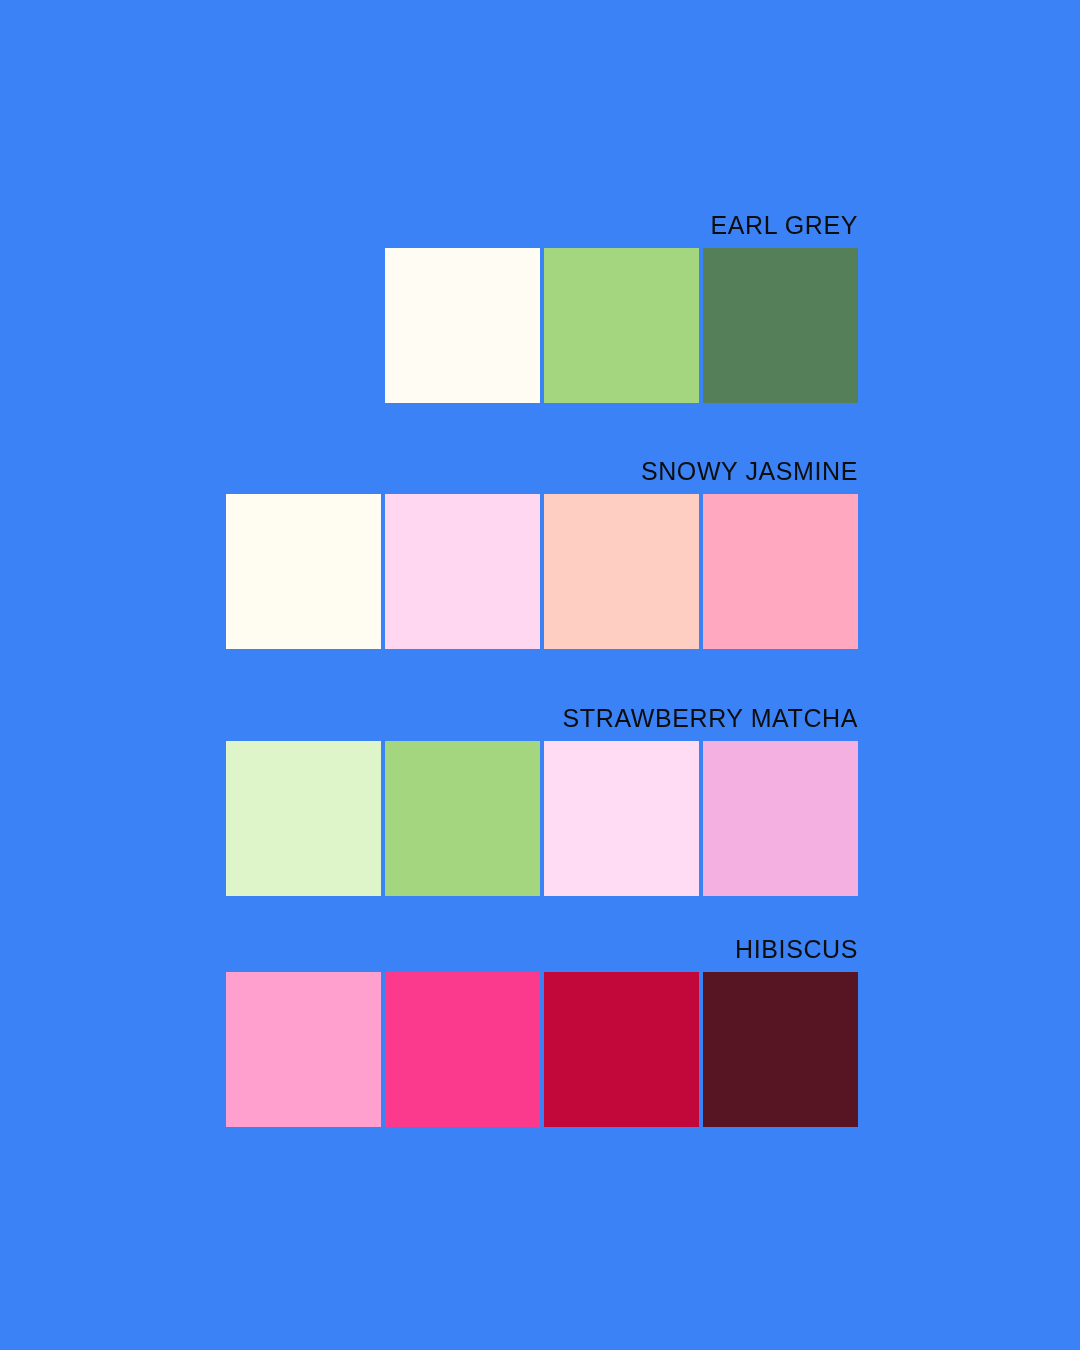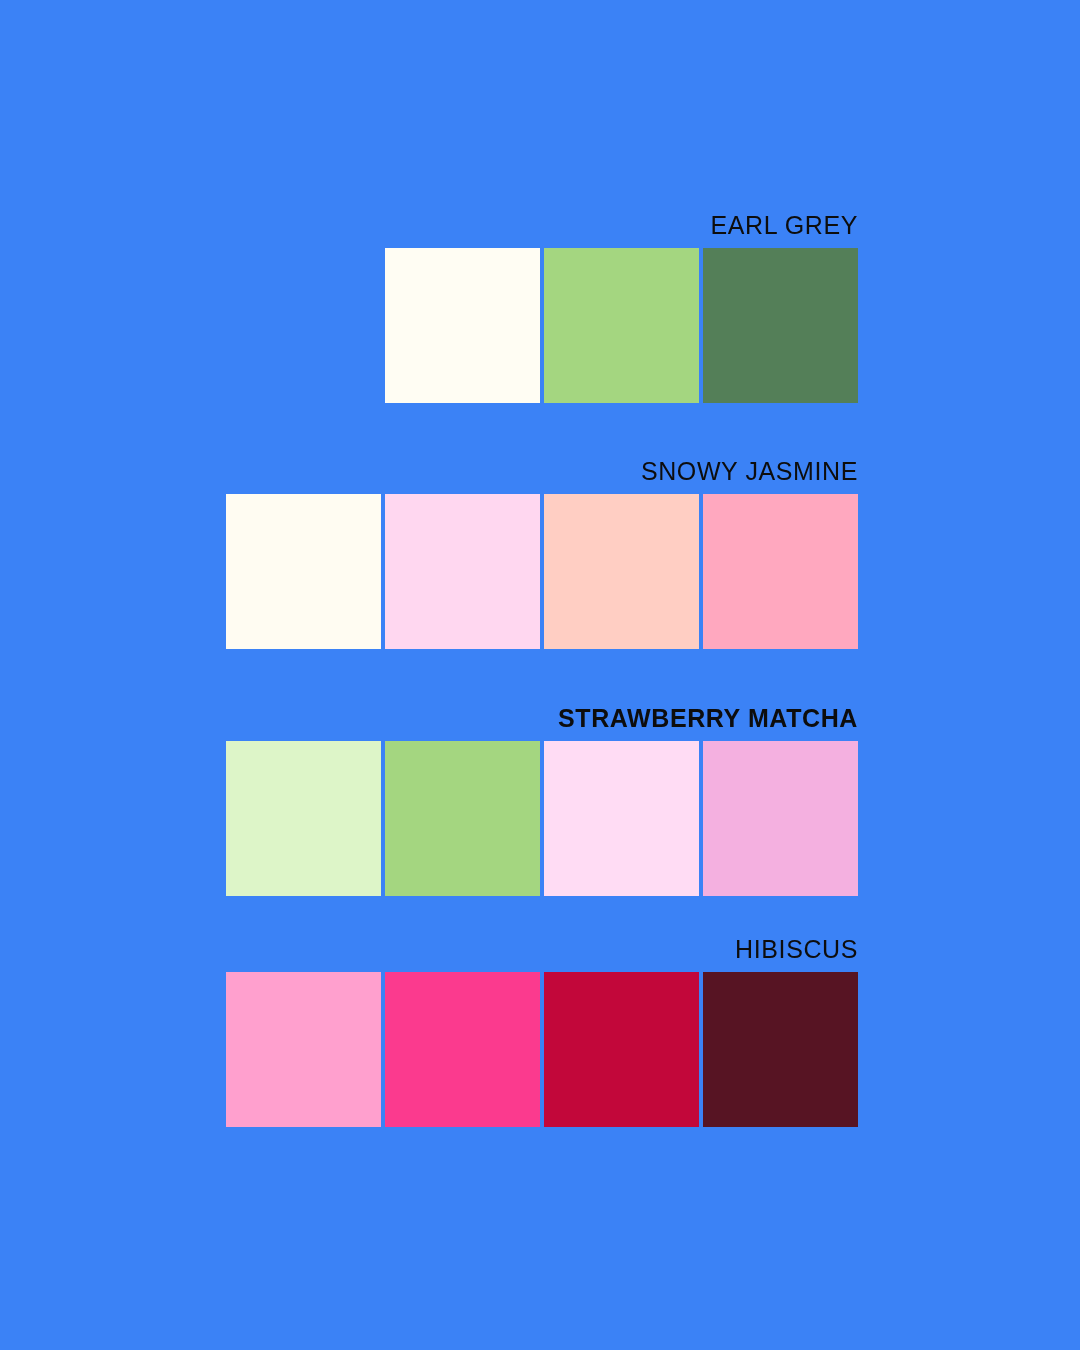--- a/index.html
+++ b/index.html
@@ -84,21 +84,21 @@
     <div class="palette-label" style="color: rgb(13, 13, 13);">SNOWY JASMINE</div>
     <div class="swatch-strip">
       <div class="swatch" style="background-color: rgb(255, 252, 242);"></div>
       <div class="swatch" style="background-color: rgb(255, 215, 240);"></div>
       <div class="swatch" style="background-color: rgb(255, 206, 195);"></div>
       <div class="swatch" style="background-color: rgb(255, 168, 191);"></div>
     </div>
   </section>
 
   <section class="palette-row" id="row-strawberry-matcha">
-    <div class="palette-label" style="color: rgb(13, 13, 13); font-weight: bold;">STRAWBERRY MATCHA</div>
+    <div class="palette-label" style="color: rgb(13, 13, 13);">STRAWBERRY MATCHA</div>
     <div class="swatch-strip">
       <div class="swatch" style="background-color: rgb(221, 245, 200);"></div>
       <div class="swatch" style="background-color: rgb(164, 214, 128);"></div>
       <div class="swatch" style="background-color: rgb(255, 220, 244);"></div>
       <div class="swatch" style="background-color: rgb(244, 176, 224);"></div>
     </div>
   </section>
 
   <section class="palette-row" id="row-hibiscus">
     <div class="palette-label" style="color: rgb(13, 13, 13);">HIBISCUS</div>

